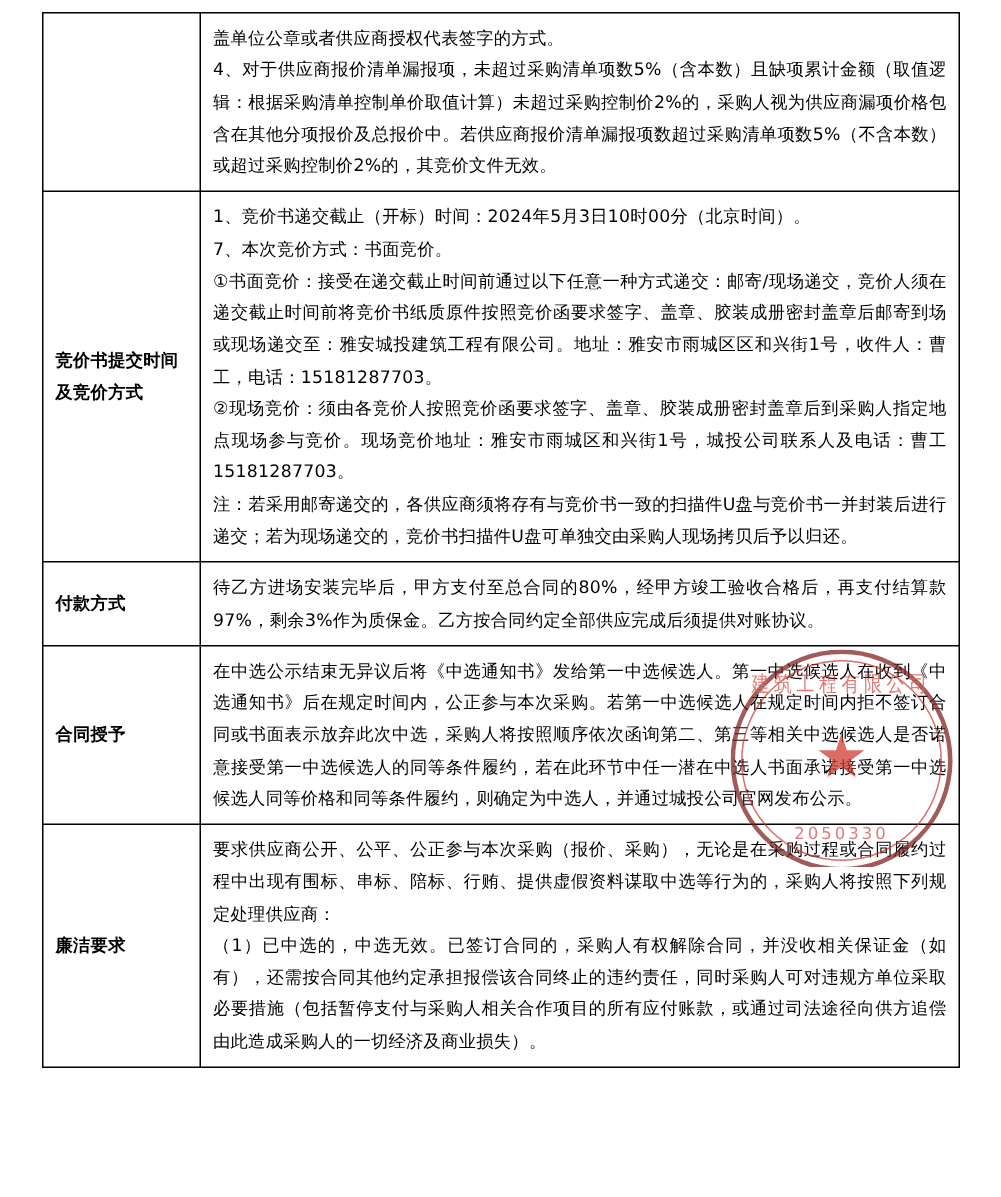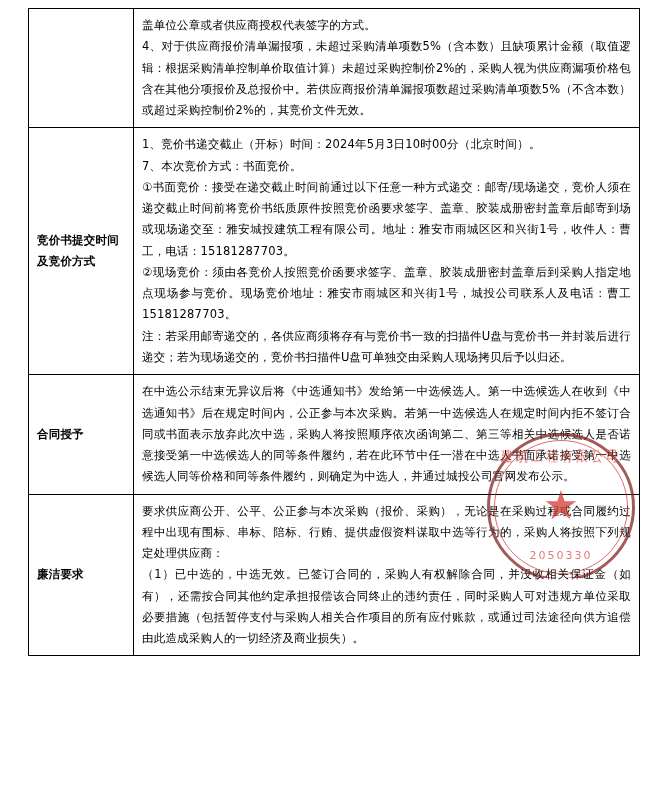--- a/index.html
+++ b/index.html
@@ -134,20 +134,26 @@
         <td class="label">竞价书提交时间及竞价方式</td>
         <td class="body">
           <p>1、竞价书递交截止（开标）时间：2024年5月3日10时00分（北京时间）。</p>
           <p>7、本次竞价方式：书面竞价。</p>
           <p>①书面竞价：接受在递交截止时间前通过以下任意一种方式递交：邮寄/现场递交，竞价人须在递交截止时间前将竞价书纸质原件按照竞价函要求签字、盖章、胶装成册密封盖章后邮寄到场或现场递交至：雅安城投建筑工程有限公司。地址：雅安市雨城区区和兴街1号，收件人：曹工，电话：15181287703。</p>
           <p>②现场竞价：须由各竞价人按照竞价函要求签字、盖章、胶装成册密封盖章后到采购人指定地点现场参与竞价。现场竞价地址：雅安市雨城区和兴街1号，城投公司联系人及电话：曹工 15181287703。</p>
           <p class="note">注：若采用邮寄递交的，各供应商须将存有与竞价书一致的扫描件U盘与竞价书一并封装后进行递交；若为现场递交的，竞价书扫描件U盘可单独交由采购人现场拷贝后予以归还。</p>
         </td>
       </tr>
 
+      <tr>
+        <td class="label">付款方式</td>
+        <td class="body">
+          <p>待乙方进场安装完毕后，甲方支付至总合同的80%，经甲方竣工验收合格后，再支付结算款97%，剩余3%作为质保金。乙方按合同约定全部供应完成后须提供对账协议。</p>
+        </td>
+      </tr>
 
       <tr>
         <td class="label">合同授予</td>
         <td class="body">
           <p>在中选公示结束无异议后将《中选通知书》发给第一中选候选人。第一中选候选人在收到《中选通知书》后在规定时间内，公正参与本次采购。若第一中选候选人在规定时间内拒不签订合同或书面表示放弃此次中选，采购人将按照顺序依次函询第二、第三等相关中选候选人是否诺意接受第一中选候选人的同等条件履约，若在此环节中任一潜在中选人书面承诺接受第一中选候选人同等价格和同等条件履约，则确定为中选人，并通过城投公司官网发布公示。</p>
         </td>
       </tr>
 
       <tr>
         <td class="label">廉洁要求</td>

